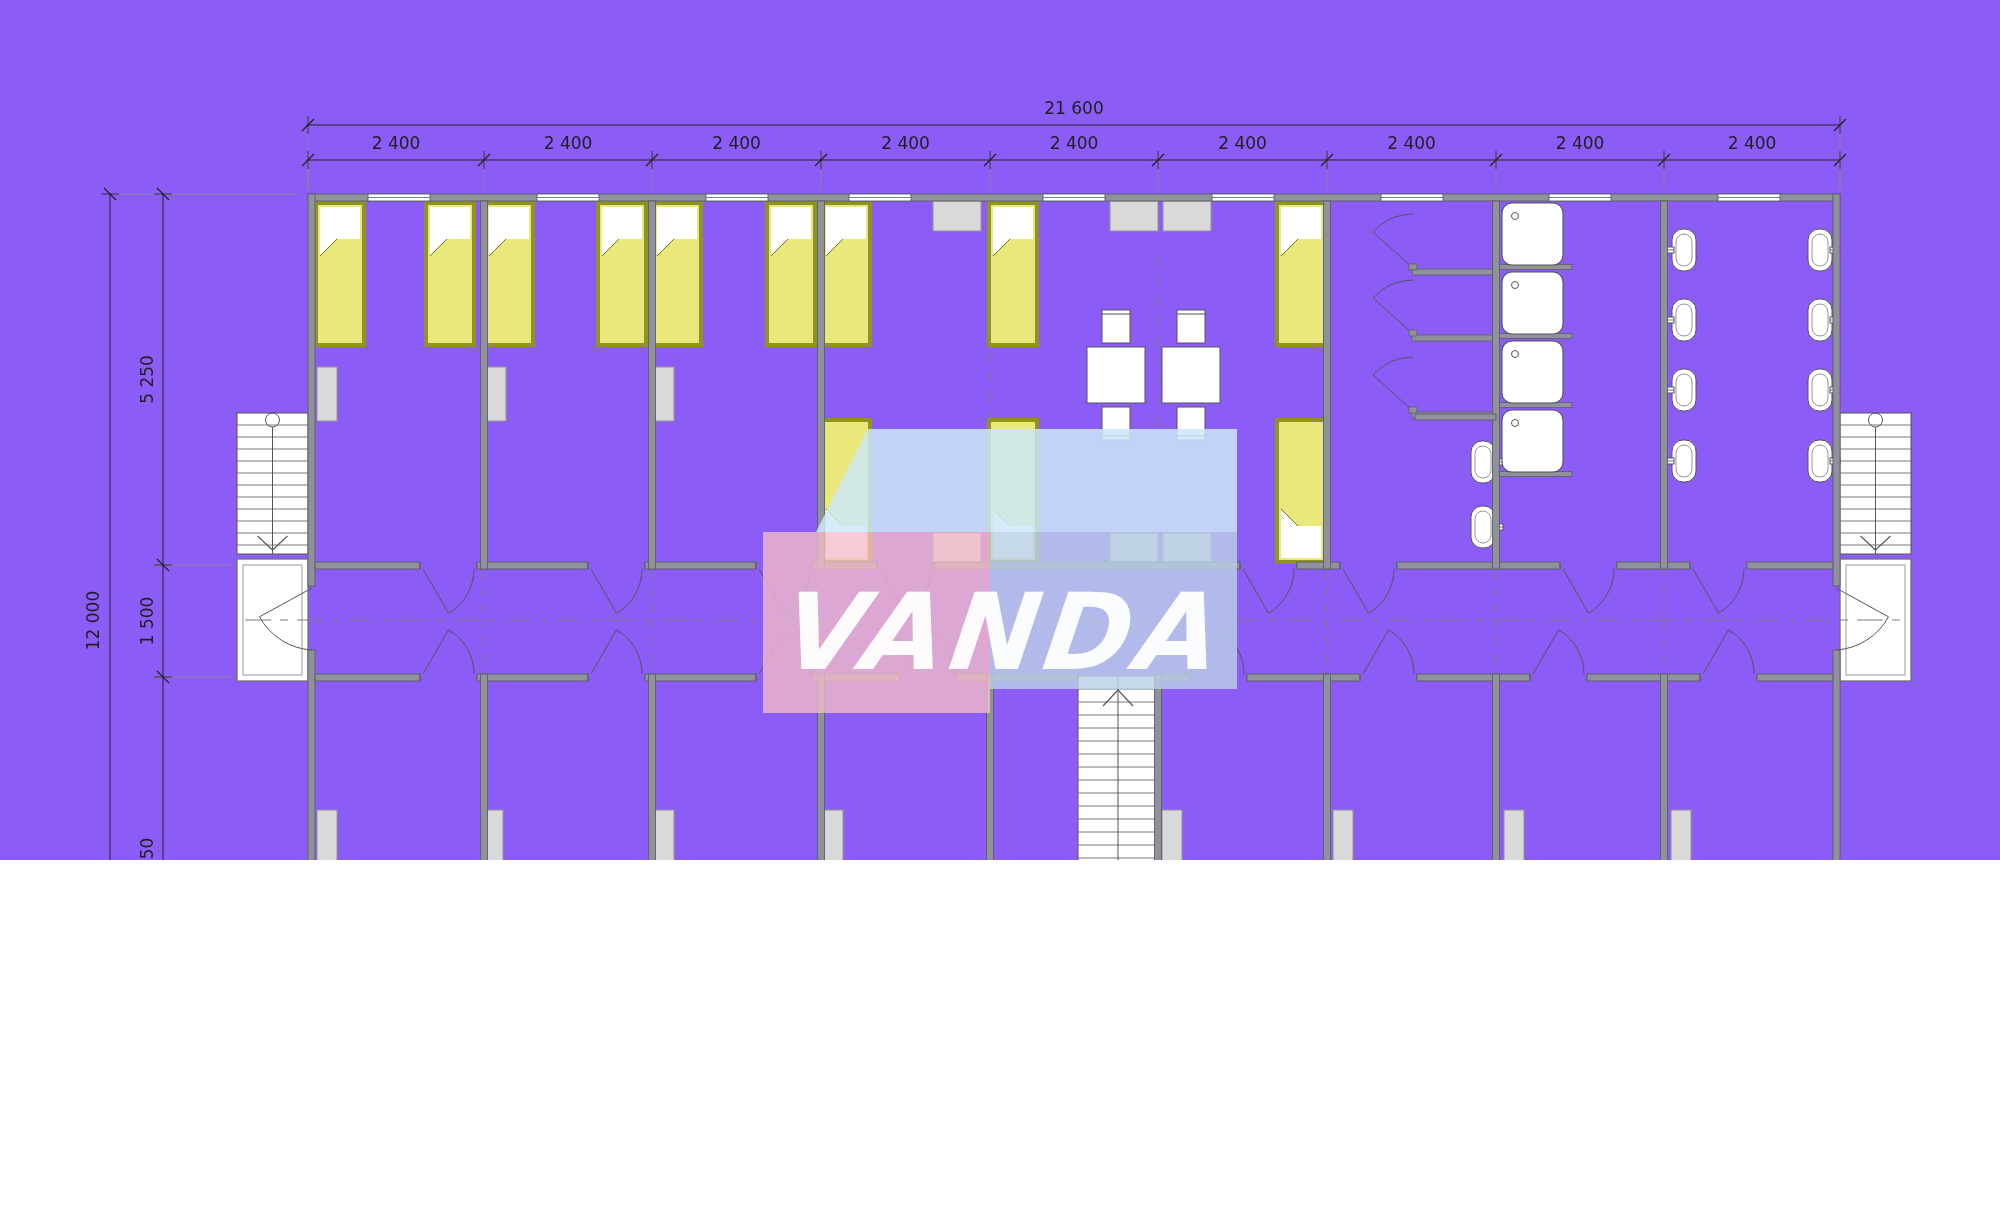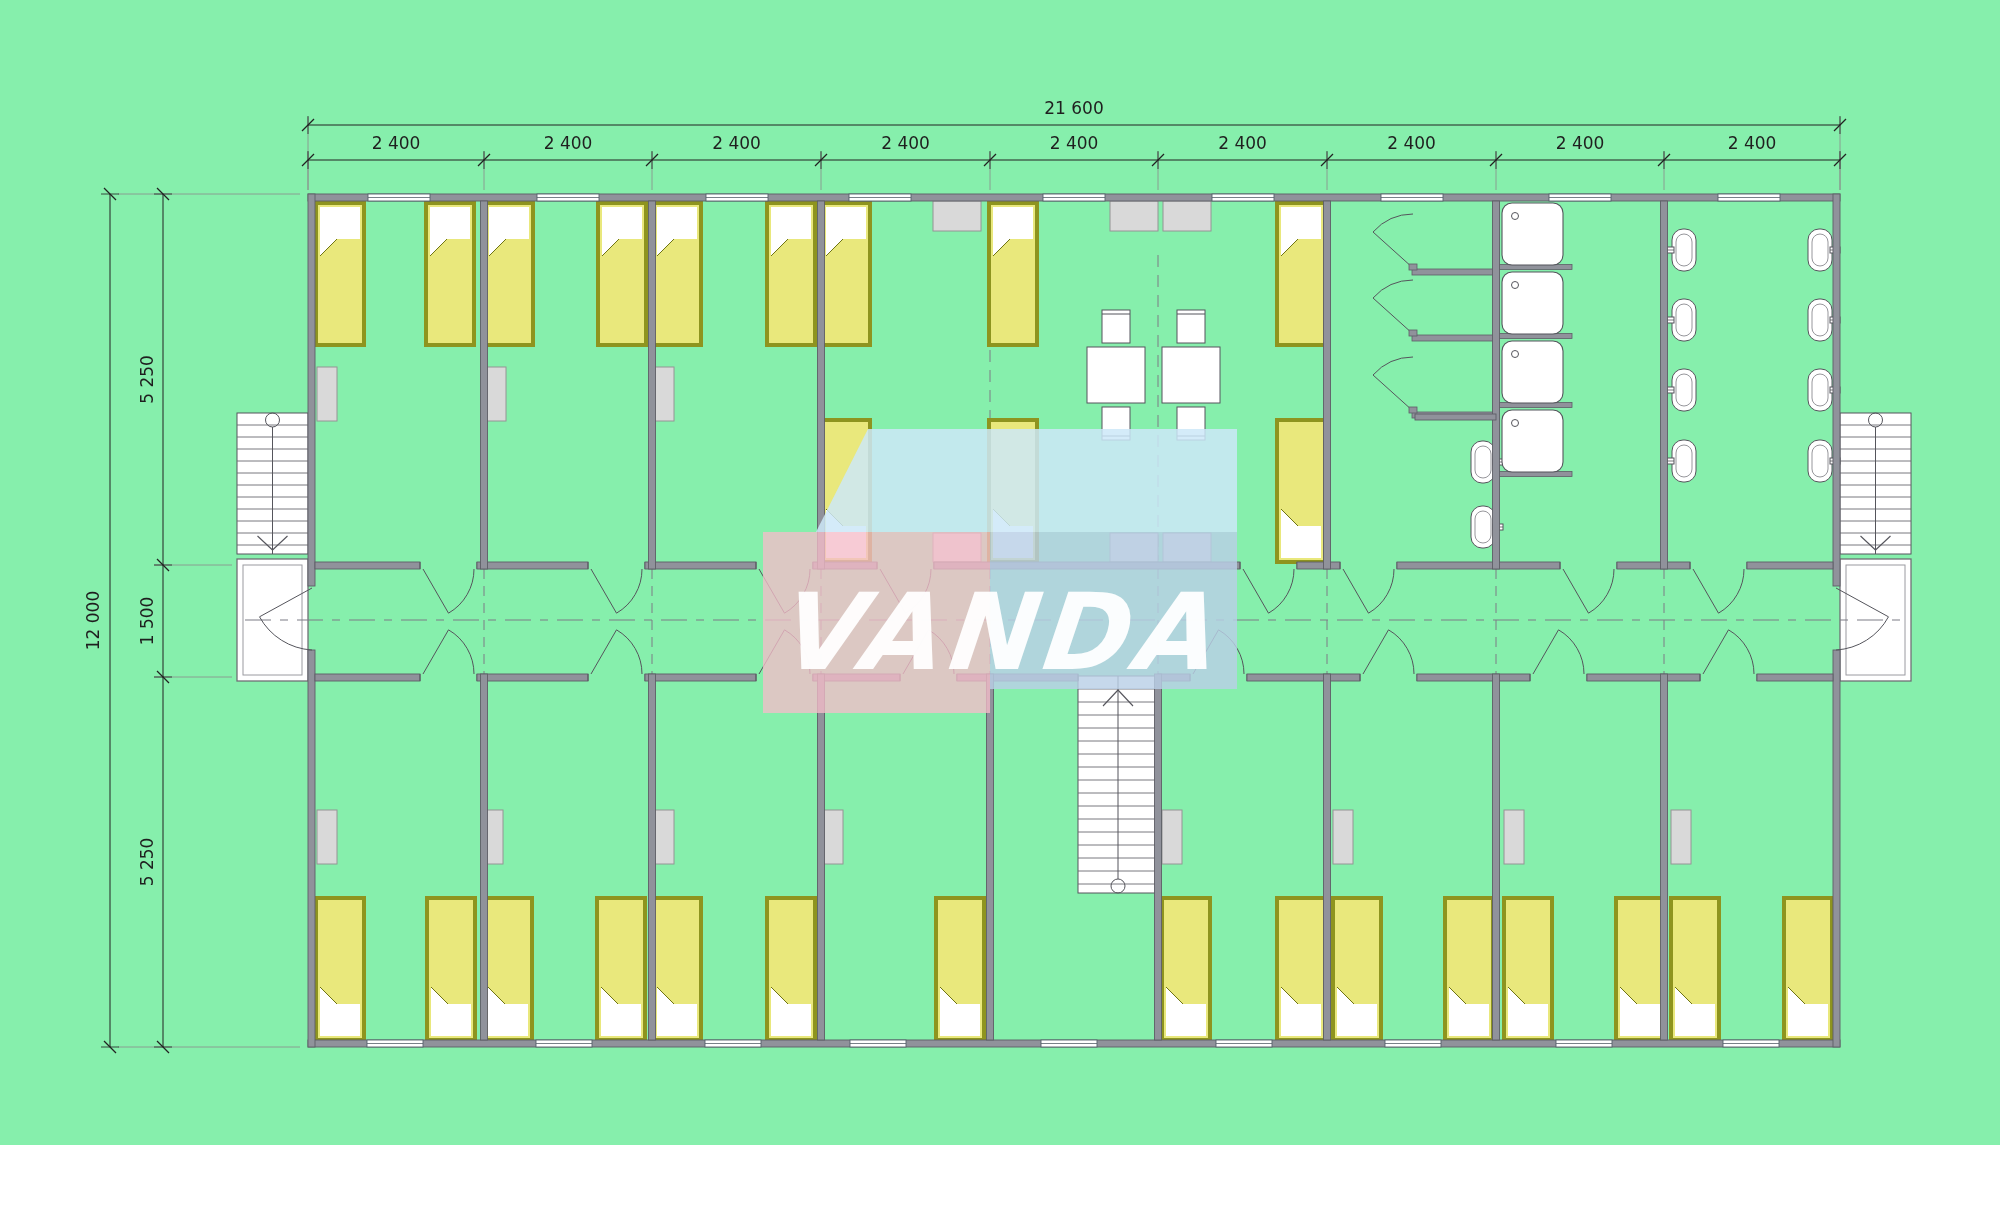--- a/index.html
+++ b/index.html
@@ -1,16 +1,16 @@
 <!DOCTYPE html>
 <html><head>
 <meta charset="utf-8">
 <style>
   html,body{margin:0;padding:0;background:#ffffff;}
-  .stage{position:relative;width:2000px;height:1145px;background:#86efac;overflow:hidden;}
+  .stage{position:relative;width:2000px;height:860px;background:#8b5cf6;overflow:hidden;}
   svg text{font-family:"DejaVu Sans","Liberation Sans",sans-serif;}
   .dimtxt{font-size:17px;fill:#1f1f1f;}
 </style>
 </head>
 <body>
 
 <div class="stage">
 <svg id="plan" width="2000" height="1219" viewBox="0 0 2000 1219" xmlns="http://www.w3.org/2000/svg">
   <g id="gen">
         <g>

